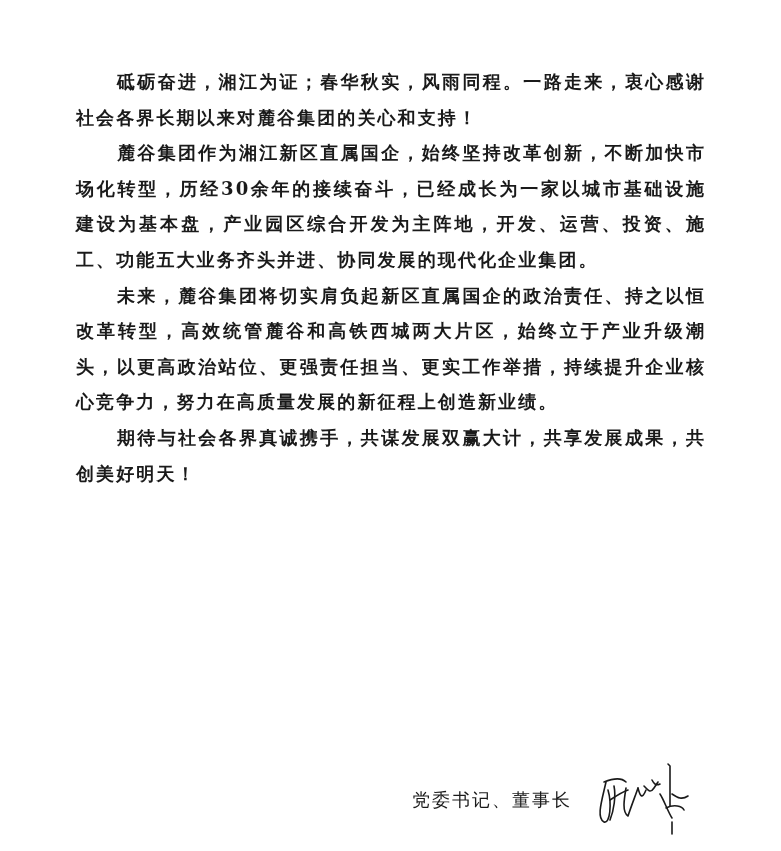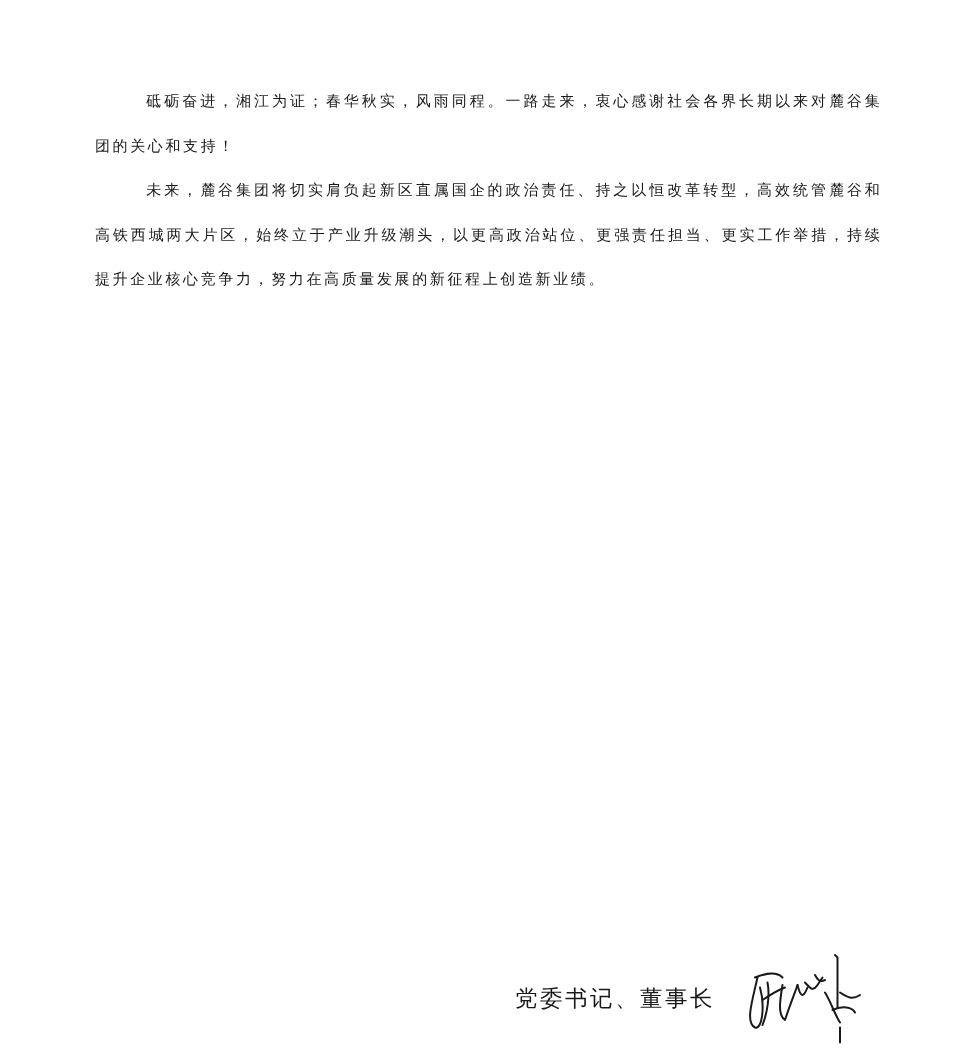--- a/index.html
+++ b/index.html
@@ -16,27 +16,28 @@
       font-family: "DejaVu Serif", "Liberation Serif", serif;
     }
     .letter {
       position: absolute;
       left: 76px;
       top: 64px;
       width: 630px;
     }
     .para {
       margin: 0;
-      font-size: 12px;
+      font-size: 18px;
       line-height: 35.6px;
       letter-spacing: 2.1px;
       text-indent: 41px;
       text-align: justify;
       text-justify: inter-character;
       word-break: break-all;
+      font-weight: bold;
     }
     .signature-row {
       position: absolute;
       left: 412px;
       top: 760px;
       width: 300px;
       height: 80px;
     }
     .sig-title {
       position: absolute;
@@ -54,21 +55,23 @@
       top: 0;
       width: 110px;
       height: 80px;
     }
   </style>
 </head>
 <body>
 
 <div class="letter">
   <p class="para">砥砺奋进，湘江为证；春华秋实，风雨同程。一路走来，衷心感谢社会各界长期以来对麓谷集团的关心和支持！</p>
+  <p class="para">麓谷集团作为湘江新区直属国企，始终坚持改革创新，不断加快市场化转型，历经30余年的接续奋斗，已经成长为一家以城市基础设施建设为基本盘，产业园区综合开发为主阵地，开发、运营、投资、施工、功能五大业务齐头并进、协同发展的现代化企业集团。</p>
   <p class="para">未来，麓谷集团将切实肩负起新区直属国企的政治责任、持之以恒改革转型，高效统管麓谷和高铁西城两大片区，始终立于产业升级潮头，以更高政治站位、更强责任担当、更实工作举措，持续提升企业核心竞争力，努力在高质量发展的新征程上创造新业绩。</p>
+  <p class="para">期待与社会各界真诚携手，共谋发展双赢大计，共享发展成果，共创美好明天！</p>
 </div>
 
 <div class="signature-row">
   <span class="sig-title">党委书记、董事长</span>
   <svg class="sig-mark" viewBox="0 0 110 80">
     <g fill="none" stroke="#1a1a1a" stroke-width="1.6" stroke-linecap="round" stroke-linejoin="round">
       <path d="M14 22 C 10 40, 4 58, 12 62 C 18 64, 20 44, 16 30"></path>
       <path d="M12 22 C 22 18, 30 18, 34 22"></path>
       <path d="M22 26 C 24 36, 22 50, 18 60"></path>
       <path d="M18 40 C 24 36, 30 32, 36 30"></path>

